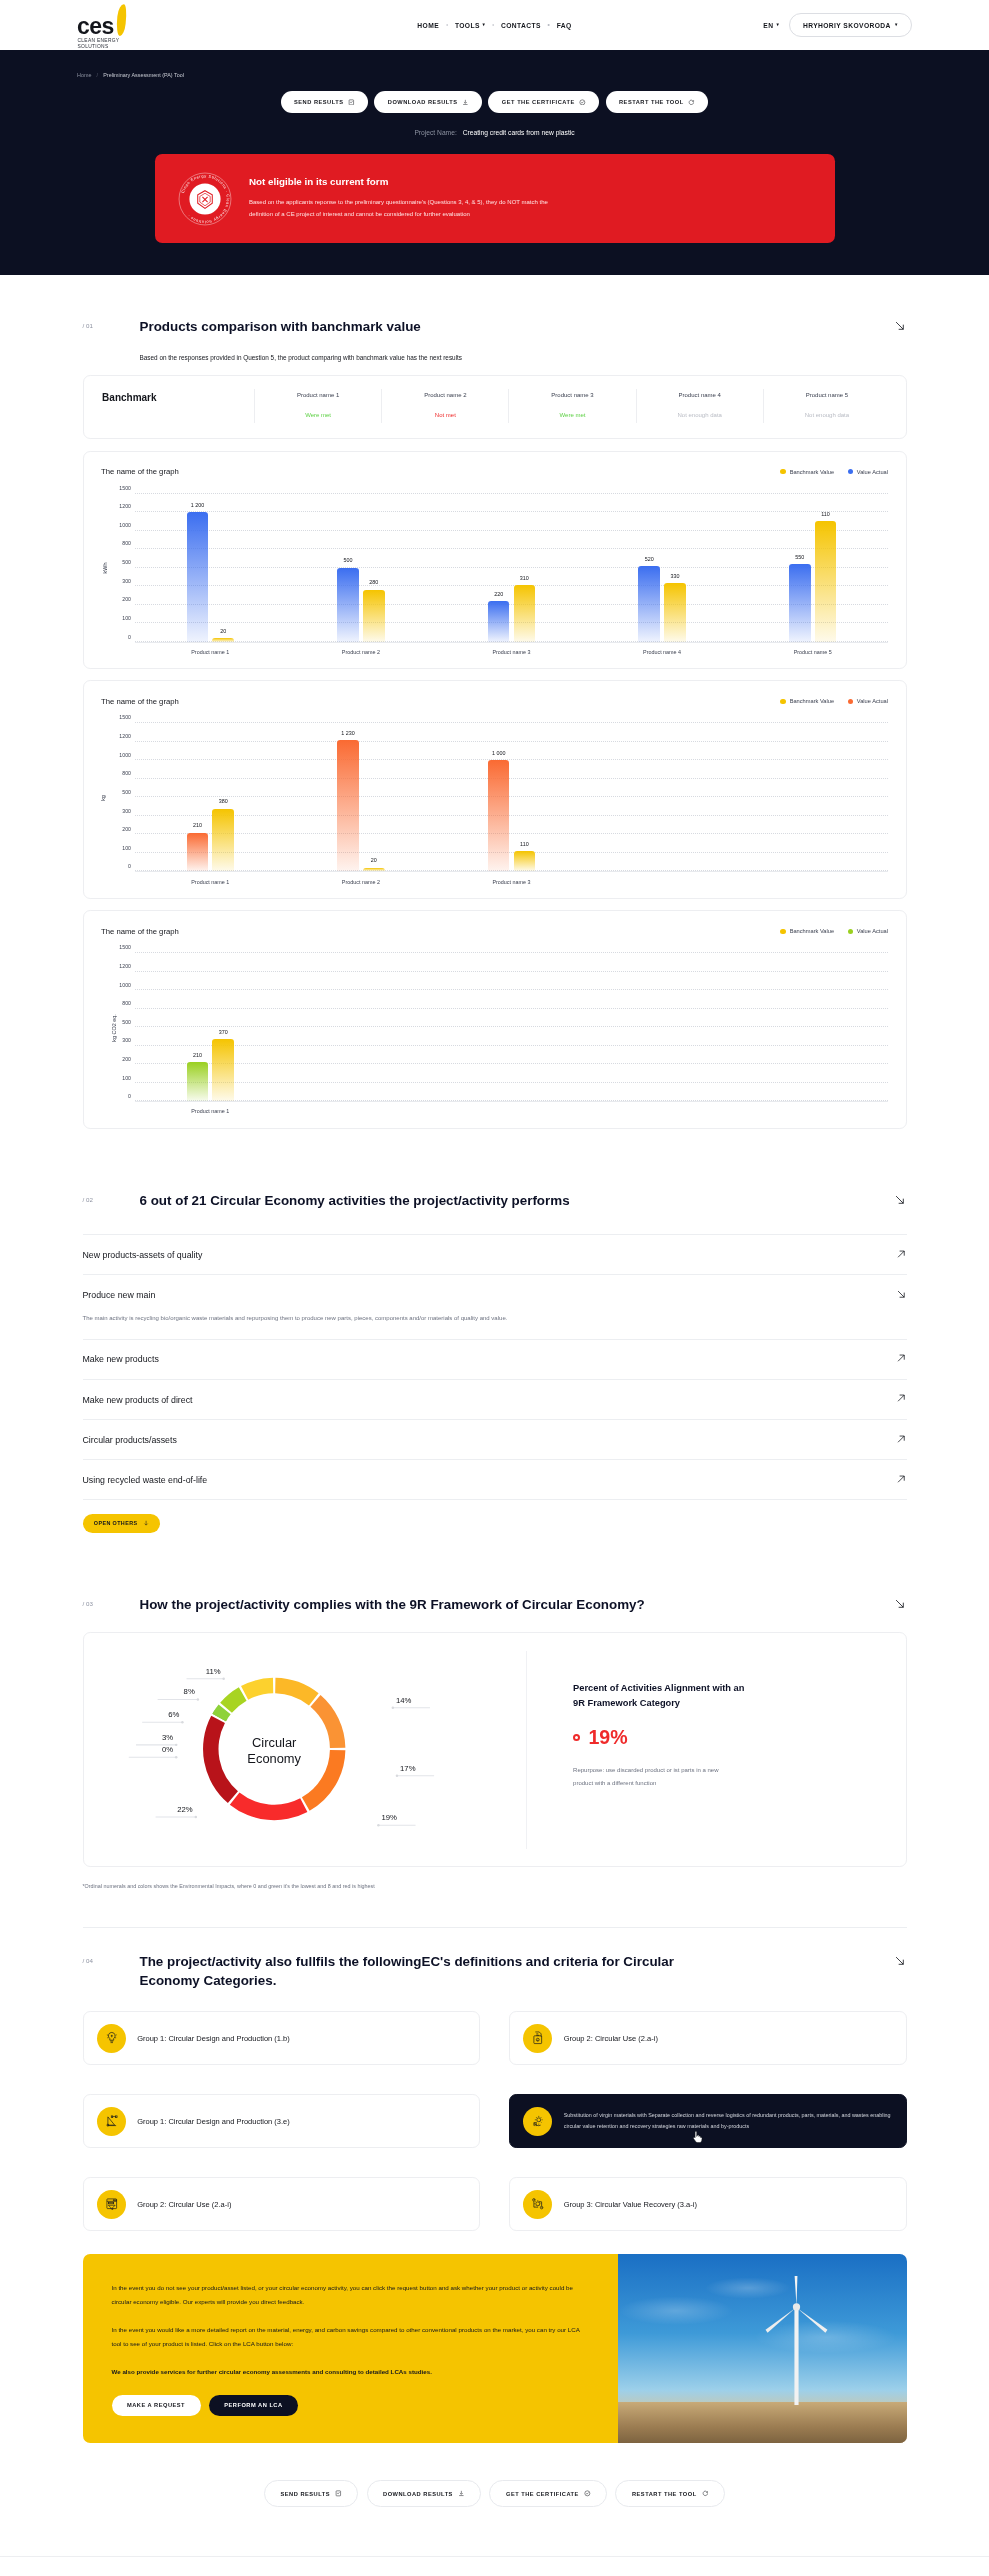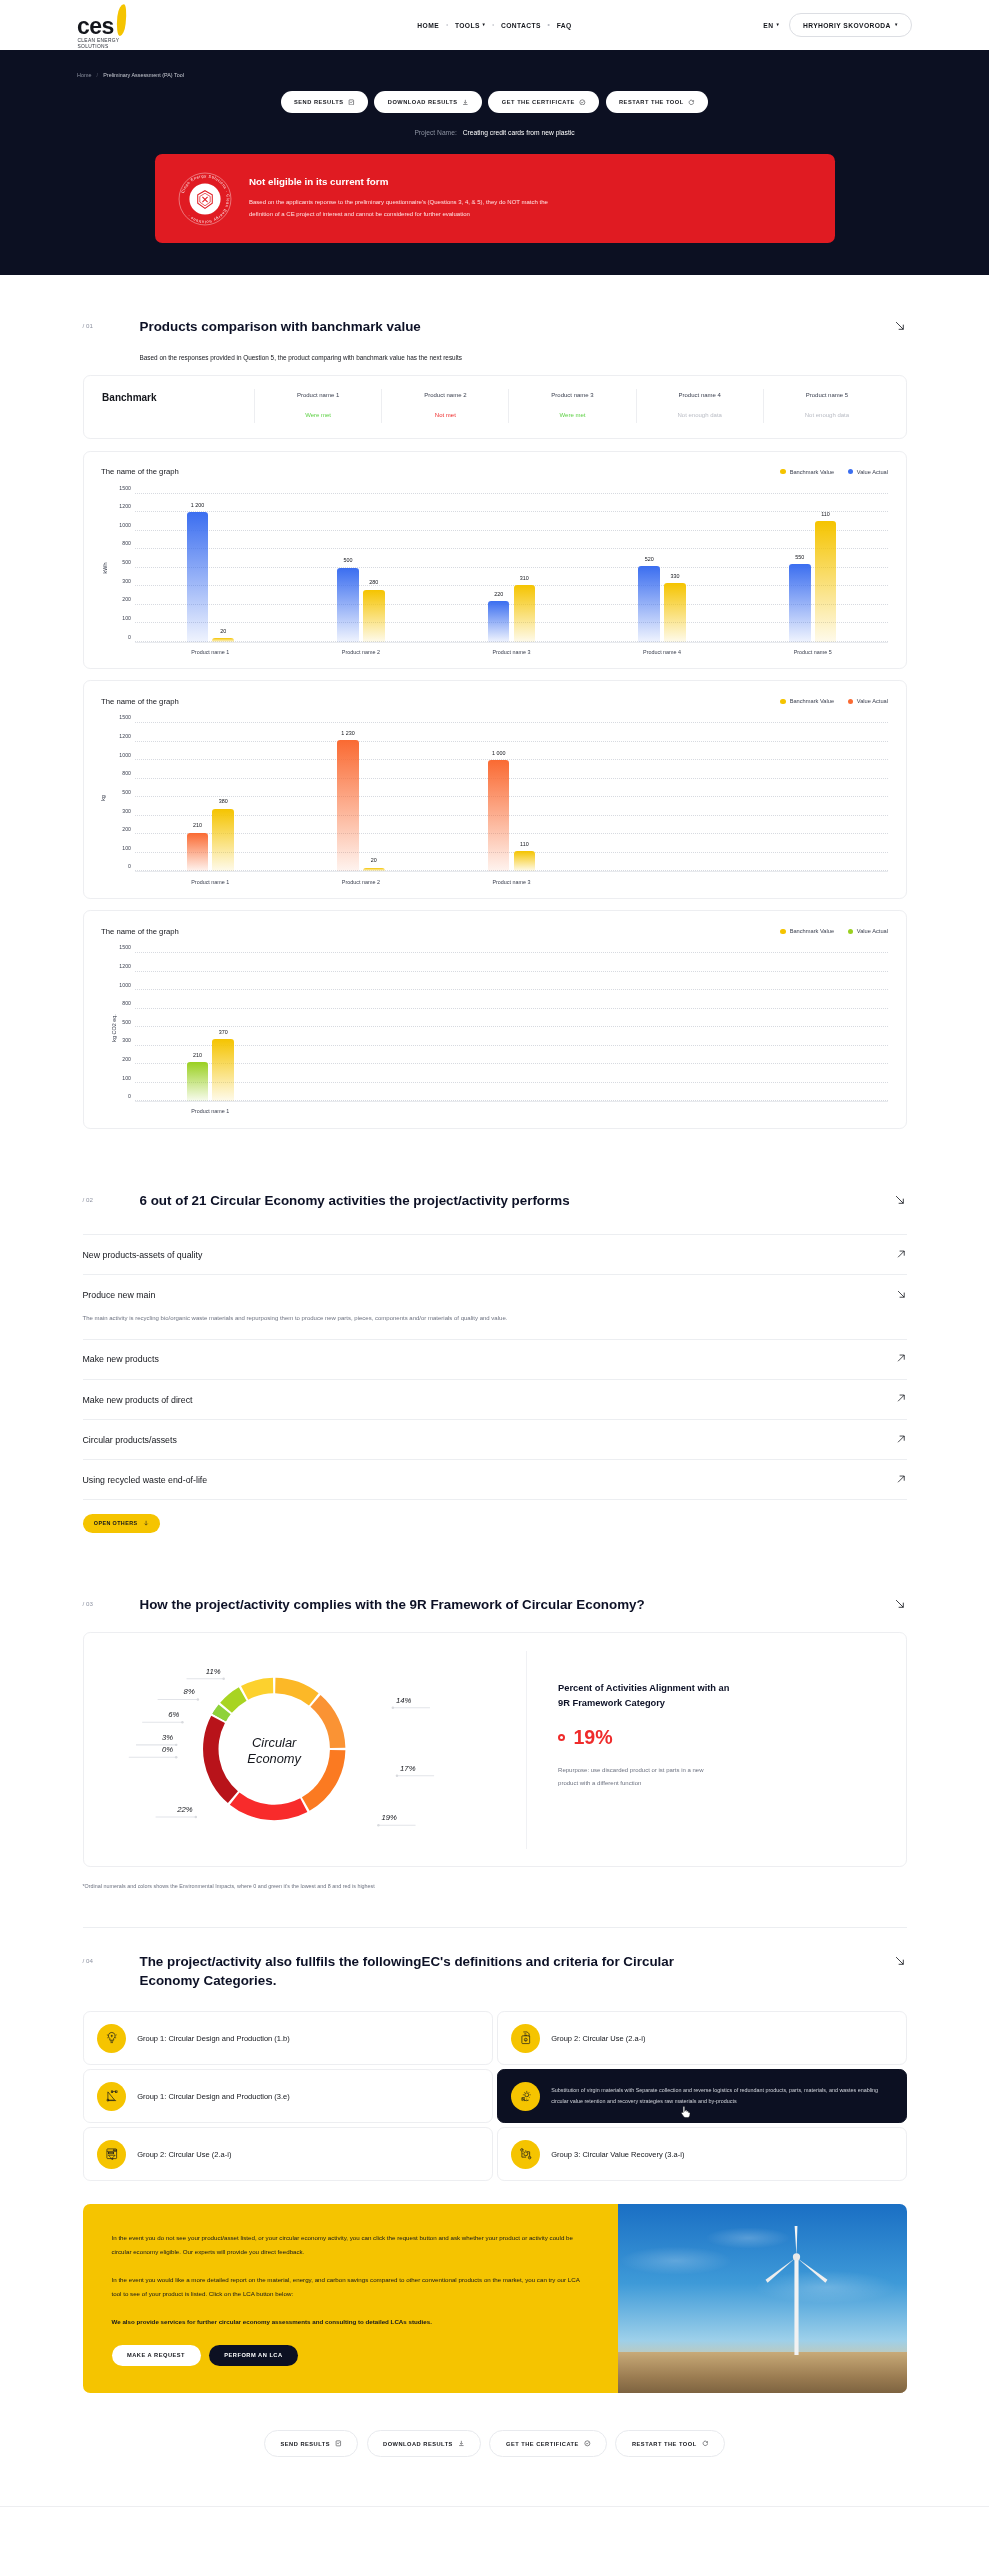--- a/index.html
+++ b/index.html
@@ -173,33 +173,33 @@
     padding: 6.7px 11.3px; font-size: 5.4px; font-weight: 700; letter-spacing: 0.4px;
     display: inline-flex; align-items: center; gap: 5.2px; cursor: pointer;
     font-family: "Liberation Sans", sans-serif; text-transform: uppercase; color:#14161c;
   }
 
   
   .donut-card {
     border: 0.5px solid #edeef1; border-radius: 7.2px; margin-top: 17.5px;
     display: flex; padding: 17.5px 20.6px; min-height: 222px;
   }
-  .donut-left { flex: 0 0 422px; position: relative; font-style: italic; }
-  .donut-right { flex: 1; padding: 30px 0 0 31px; border-left: 0.5px solid #f0f1f4; }
+  .donut-left { flex: 0 0 422px; position: relative; }
+  .donut-right { flex: 1; padding: 30px 0 0 46px; border-left: 0.5px solid #f0f1f4; }
   .donut-h { font-size: 9.3px; font-weight: 700; line-height: 1.6; max-width: 237px; }
   .donut-big { display: flex; align-items: center; gap: 8.2px; margin-top: 15.5px; }
   .donut-big .ring {
     width: 7.2px; height: 7.2px; border-radius: 50%; border: 2.1px solid #ef2b2b;
   }
   .donut-big .num { font-size: 19.6px; font-weight: 700; color: #ef2b2b; }
   .donut-note { font-size: 6px; color: #6d7280; line-height: 2.1; margin-top: 15.5px; max-width: 222px; }
   .footnote { font-size: 5.4px; color: #6d7280; margin-top: 15.5px; }
 
   
-  .grp-grid { display: grid; grid-template-columns: 1fr 1fr; gap: 4px; margin-top: 20.6px; }
+  .grp-grid { display: grid; grid-template-columns: 1fr 1fr; gap: 29px; margin-top: 20.6px; }
   .grp-card {
     border: 0.5px solid #edeef1; border-radius: 7.2px; padding: 11.3px 13.4px;
     display: flex; align-items: center; gap: 11.3px; min-height: 54px; background: #fff;
   }
   .grp-card.dark { background: #0c1022; border-color: #0c1022; }
   .grp-ico {
     flex: 0 0 auto; width: 29px; height: 29px; border-radius: 50%;
     background: #f5c400; display: flex; align-items: center; justify-content: center;
   }
   .grp-label { font-size: 7.5px; color: #14161c; }

